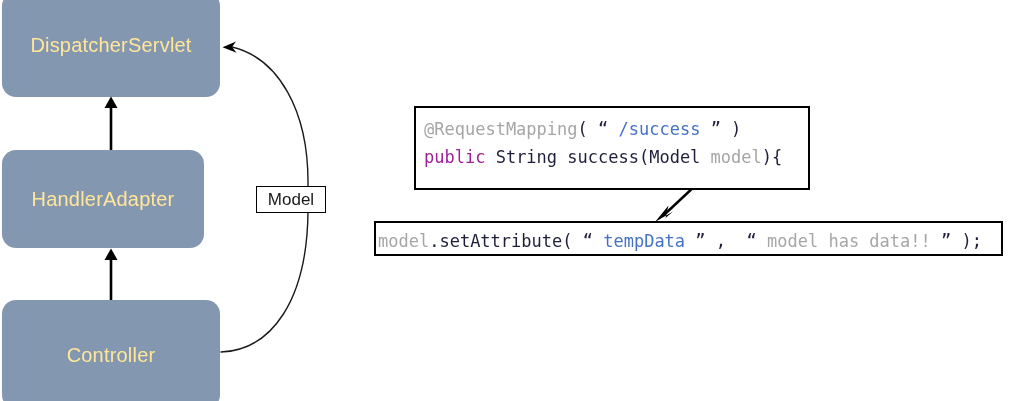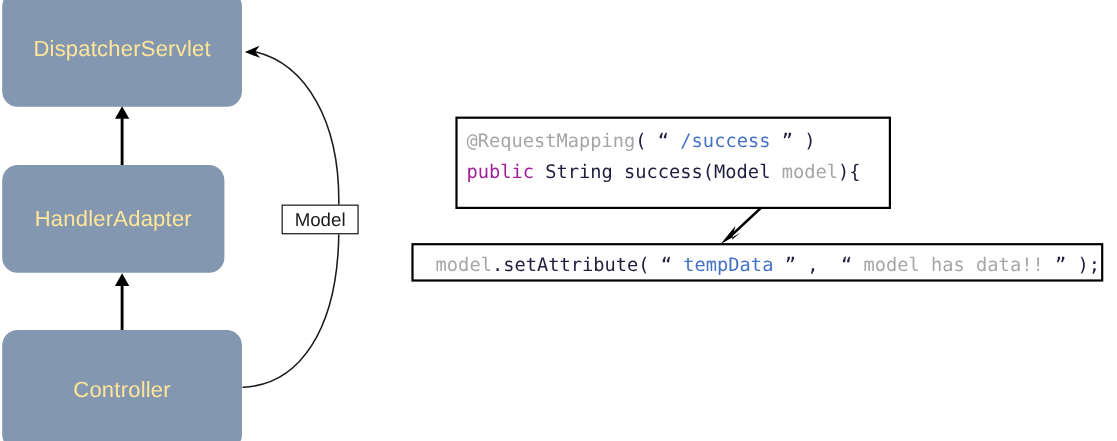--- a/index.html
+++ b/index.html
@@ -78,21 +78,21 @@
 
   
   .code-box {
     position: absolute;
     background: #ffffff;
     border: 2px solid #000000;
     box-sizing: border-box;
     font-family: "DejaVu Sans Mono", monospace;
   }
   #code-box-1 { left: 374px; top: 106px; width: 396px; height: 84px; padding: 7px 0 0 8px; margin-left: 40px; }
-  #code-box-2 { left: 374px; top: 221px; width: 629px; height: 35px; padding: 4px 0 0 20px; }
+  #code-box-2 { left: 374px; top: 221px; width: 629px; height: 35px; padding: 4px 0 0 2px; }
 
   .code-line {
     font-size: 17px;
     line-height: 28px;
     white-space: pre;
     font-family: "DejaVu Sans Mono", monospace;
   }
   .tok { font-family: "DejaVu Sans Mono", monospace; }
   .tok-gray   { color: #a6a6a6; }
   .tok-blue   { color: #4472c4; }

